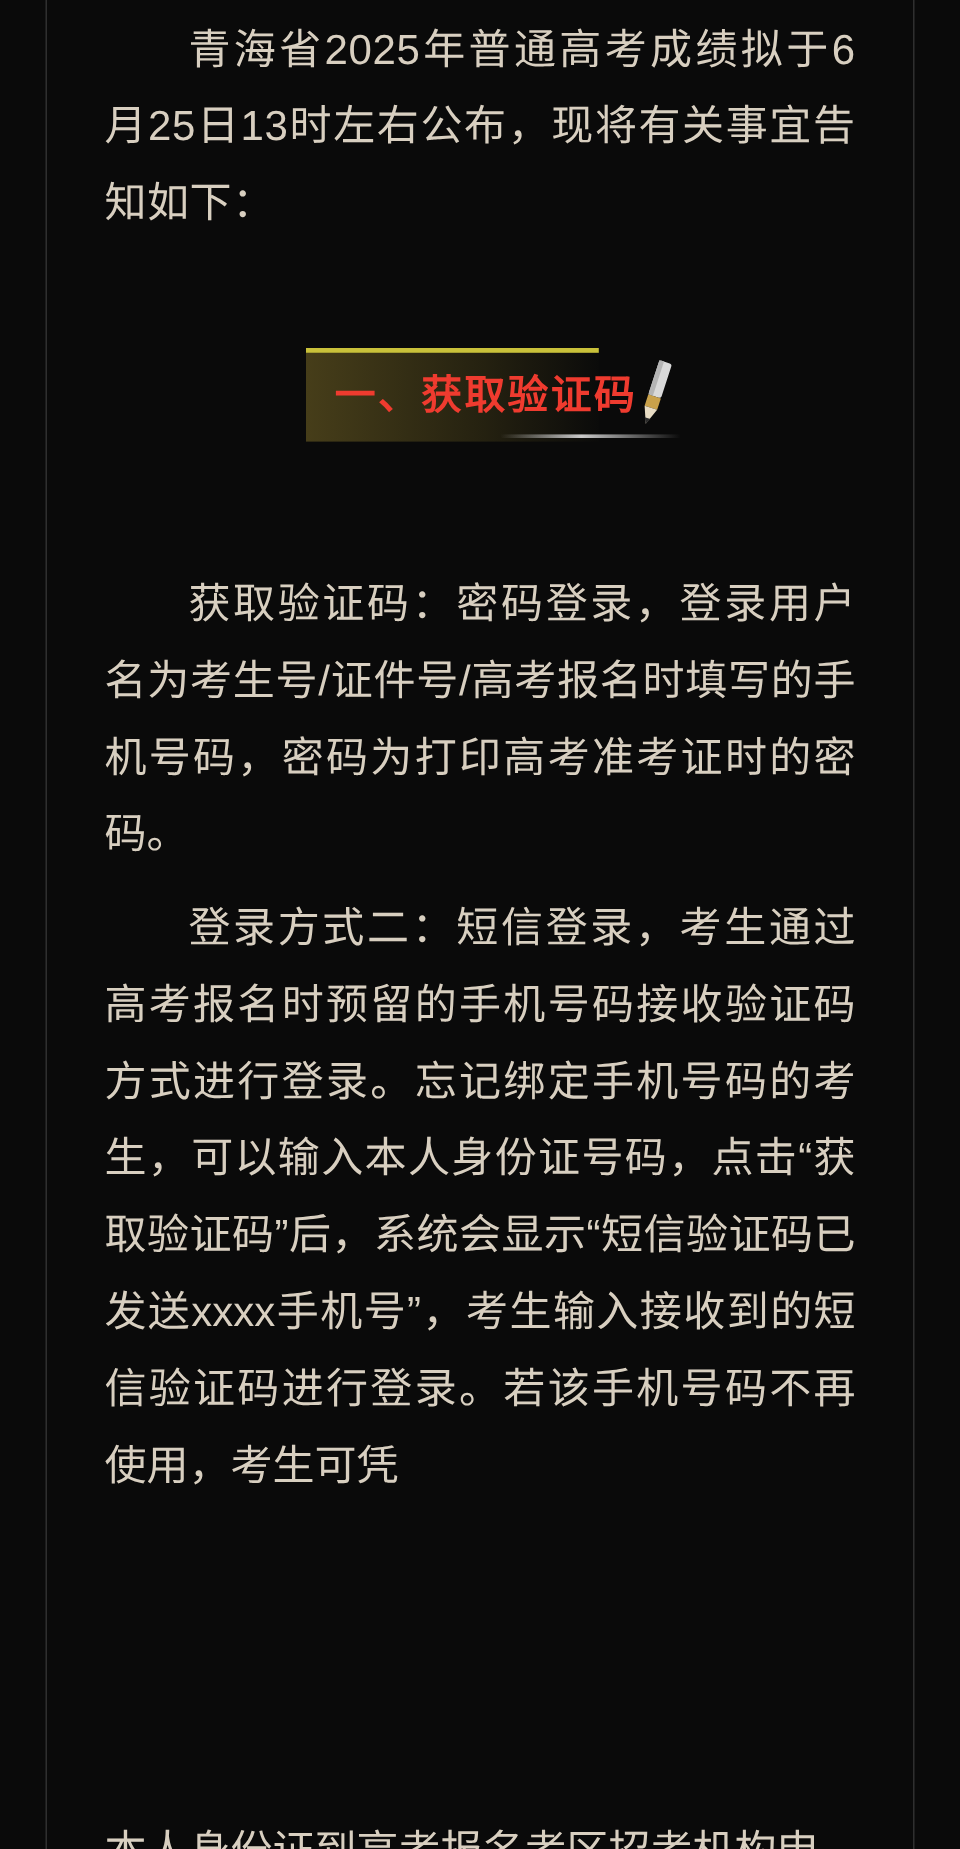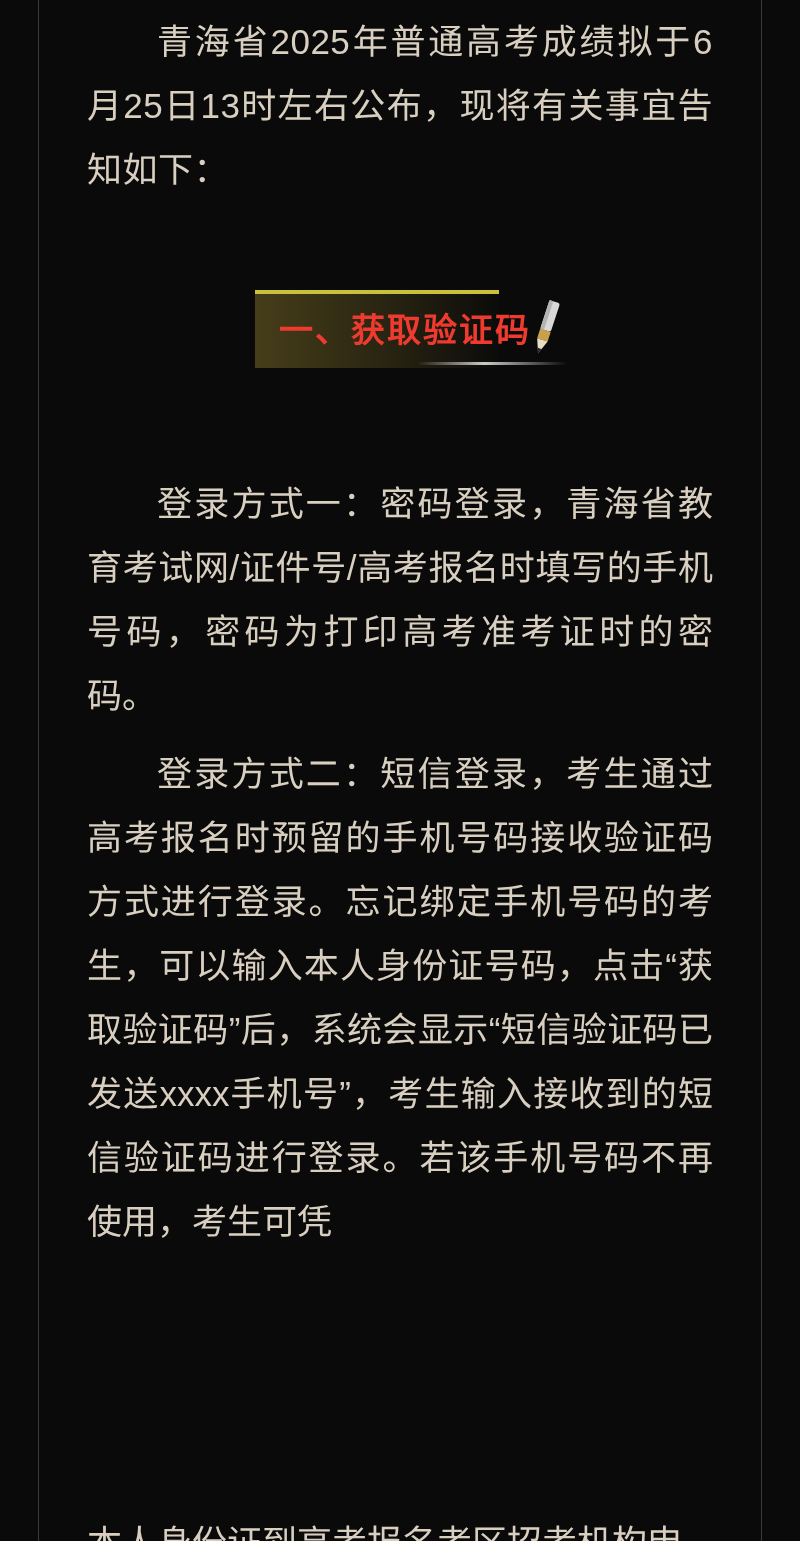--- a/index.html
+++ b/index.html
@@ -136,20 +136,20 @@
             <rect x="24" y="34" width="11" height="10" fill="#c9a14a"></rect>
             <polygon points="24,44 35,44 29.5,58" fill="#e8dcc4"></polygon>
             <polygon points="27,53 32,53 29.5,58" fill="#2b2b2b"></polygon>
             <rect x="24" y="4" width="4" height="30" fill="#b4b4b4"></rect>
           </g>
         </svg>
       </span>
     </div>
 
 
-    <p class="para tight">登录方式一：密码登录，青海省教育考试网/证件号/高考报名时填写的手机号码，密码为打印高考准考证时的密码。</p>
+    <p class="para tight">获取验证码：密码登录，登录用户名为考生号/证件号/高考报名时填写的手机号码，密码为打印高考准考证时的密码。</p>
 
     <p class="para tight">登录方式二：短信登录，考生通过高考报名时预留的手机号码接收验证码方式进行登录。忘记绑定手机号码的考生，可以输入本人身份证号码，点击“获取验证码”后，系统会显示“短信验证码已发送xxxx手机号”，考生输入接收到的短信验证码进行登录。若该手机号码不再使用，考生可凭</p>
 
   </div>
 
   <div class="clip-line">本人身份证到高考报名考区招考机构申请</div>
 </div>
 
 </body></html>

